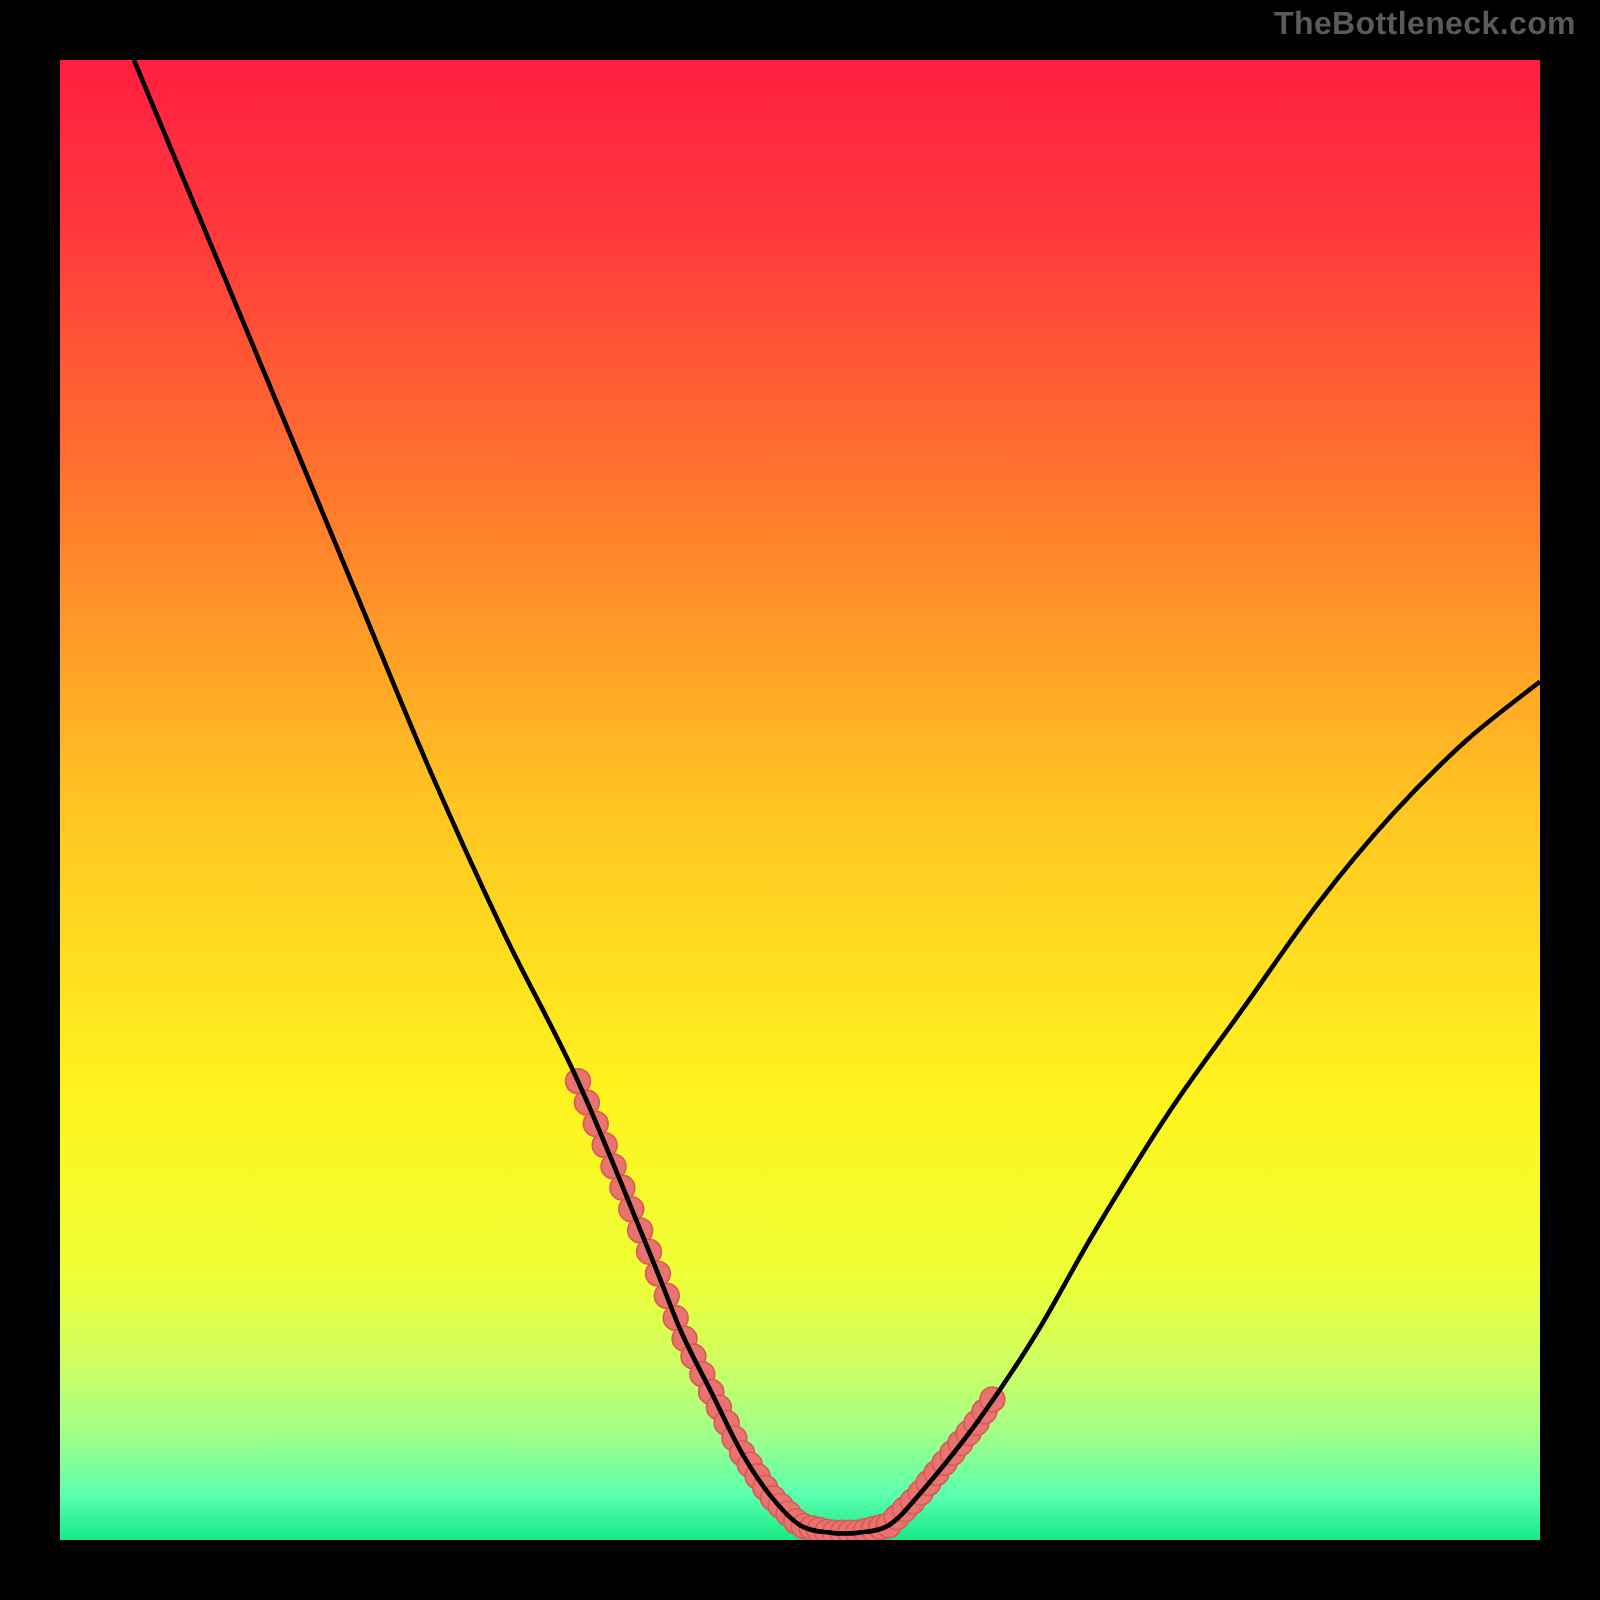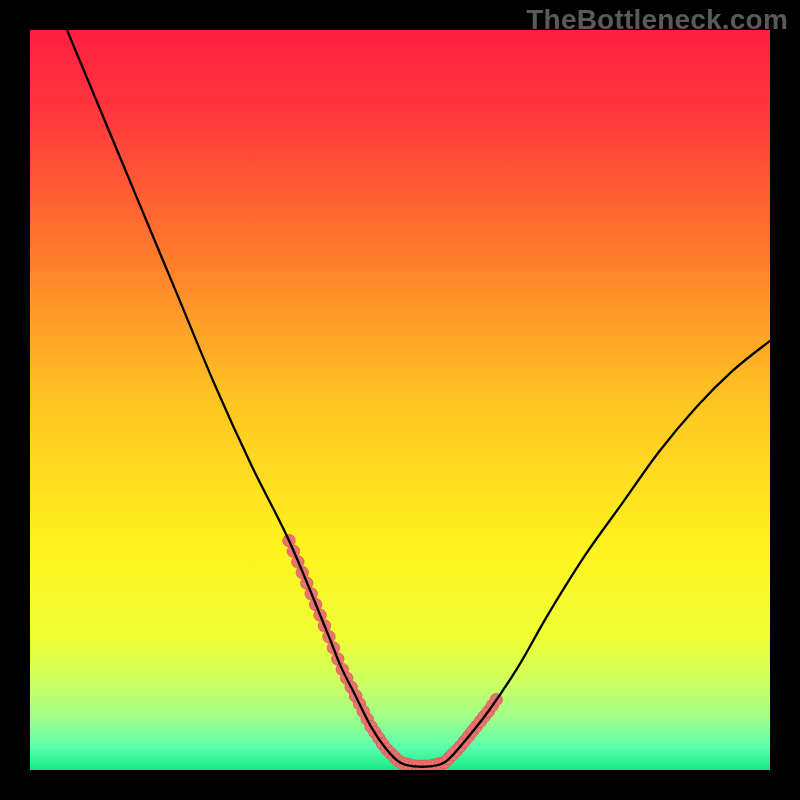--- a/index.html
+++ b/index.html
@@ -16,21 +16,21 @@
     left: 0;
     width: 800px;
     height: 800px;
     background: #000;
   }
   .watermark {
     position: absolute;
     top: 4px;
     right: 12px;
     font-family: Arial, Helvetica, sans-serif;
-    font-size: 28px;
+    font-size: 16px;
     font-weight: 600;
     color: #5a5a5a;
     letter-spacing: 0.2px;
     z-index: 20;
   }
   svg.plot {
     position: absolute;
     top: 30px;
     left: 30px;
     width: 740px;

